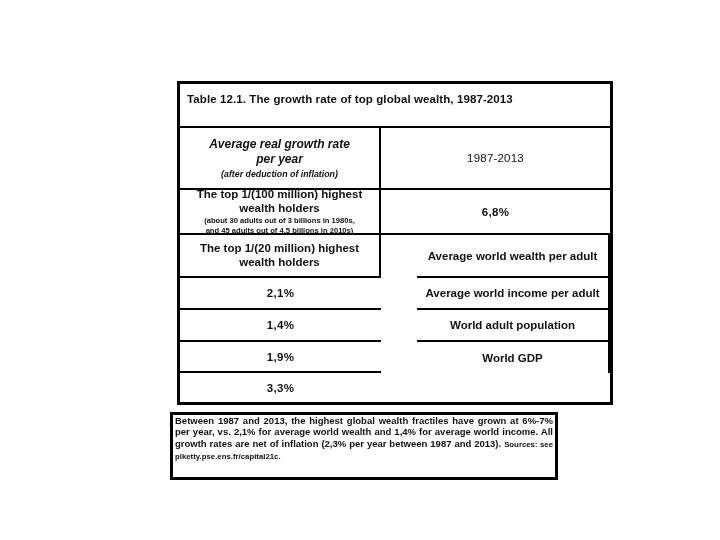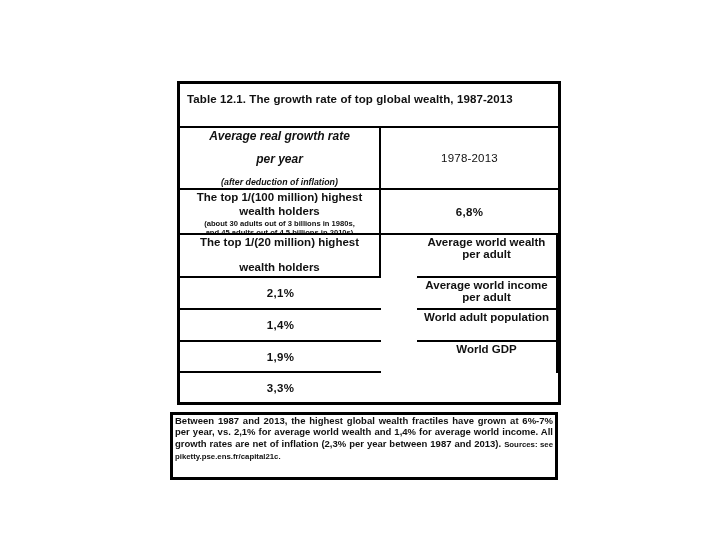--- a/index.html
+++ b/index.html
@@ -14,41 +14,41 @@
     color: #111111;
     position: relative;
     overflow: hidden;
   }
 
   
   .main-table {
     position: absolute;
     left: 177px;
     top: 81px;
-    width: 384px;
+    width: 436px;
     height: 324px;
     box-sizing: border-box;
     border: 3px solid #000000;
     display: grid;
     grid-template-columns: 201px 1fr;
     grid-template-rows: 44px 62px 45px 43px 32px 32px 31px 1fr;
     background: #ffffff;
   }
   .cell {
     box-sizing: border-box;
     display: flex;
     flex-direction: column;
     align-items: center;
     justify-content: center;
     text-align: center;
     padding: 1px 3px;
     overflow: hidden;
   }
   .rule-bottom { border-bottom: 2px solid #000000; }
-  .rule-right  { border-right: 2px solid #000000; justify-content: space-between; }
+  .rule-right  { border-right: 2px solid #000000; }
 
   .title-cell {
     grid-column: 1 / 3;
     align-items: flex-start;
     justify-content: flex-start;
     text-align: left;
     padding: 9px 6px 0 7px;
     font-weight: bold;
     font-size: 11.5px;
     letter-spacing: 0.1px;
@@ -123,21 +123,21 @@
 
 <div class="main-table">
 
   <div class="cell title-cell rule-bottom">Table 12.1. The growth rate of top global wealth, 1987-2013</div>
 
   <div class="cell rule-right rule-bottom">
     <div class="hdr-main">Average real growth rate</div>
     <div class="hdr-main">per year</div>
     <div class="hdr-note">(after deduction of inflation)</div>
   </div>
-  <div class="cell rule-bottom period-cell">1978-2013</div>
+  <div class="cell rule-bottom period-cell">1987-2013</div>
 
   <div class="cell rule-right rule-bottom">
     <div class="row-main">The top 1/(100 million) highest</div>
     <div class="row-main">wealth holders</div>
     <div class="row-note-block">
       <div class="row-note">(about 30 adults out of 3 billions in 1980s,</div>
       <div class="row-note">and 45 adults out of 4,5 billions in 2010s)</div>
     </div>
   </div>
   <div class="cell rule-bottom value-cell">6,8%</div>

